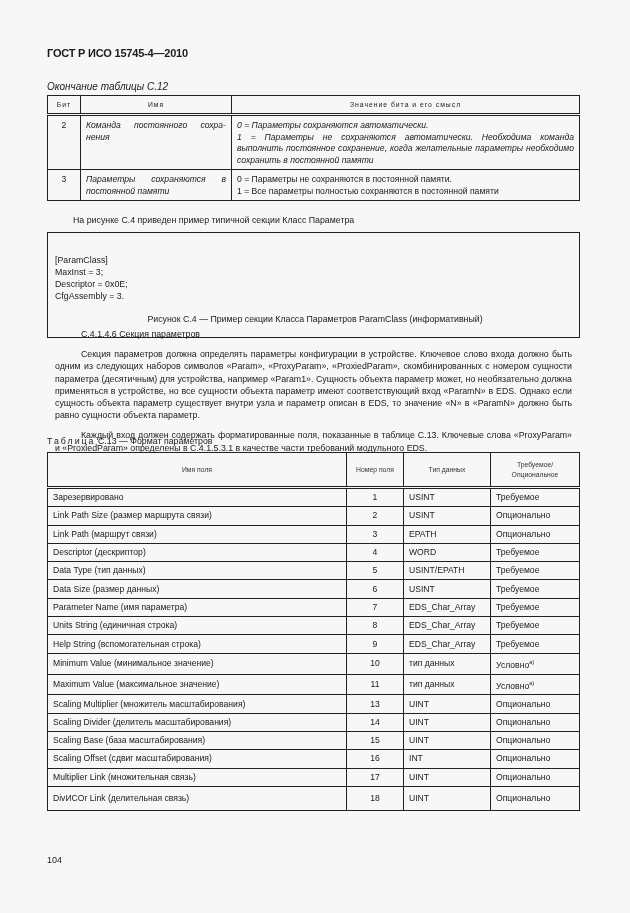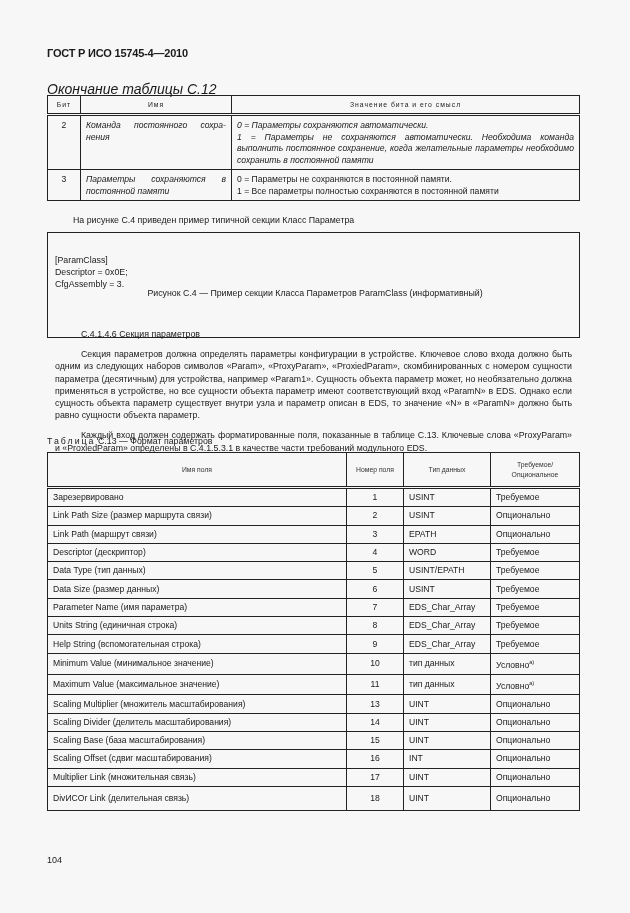--- a/index.html
+++ b/index.html
@@ -3,32 +3,32 @@
 <meta charset="utf-8">
 <style>
   html, body { margin: 0; padding: 0; }
   body {
     width: 630px; height: 913px; background: #f7f7f7;
     font-family: "Liberation Sans", sans-serif; color: #1a1a1a;
     position: relative; overflow: hidden;
   }
   .abs { position: absolute; }
   .doc-header { left: 47px; top: 47px; font-size: 11px; font-weight: bold; letter-spacing: -0.2px; }
-  .table-caption-it { left: 47px; top: 81px; font-size: 14px; font-style: italic; }
+  .table-caption-it { left: 47px; top: 81px; font-size: 10px; font-style: italic; }
   table { border-collapse: collapse; font-size: 8.6px; }
   td, th { border: 1px solid #222; padding: 0 5px; vertical-align: top; font-weight: normal; }
   .t12 { left: 47px; top: 95px; width: 533px; }
   .t12 th { font-size: 6.8px; letter-spacing: 1px; height: 17px; vertical-align: middle; text-align: center; border-bottom: 3px double #222; }
   .t12 td { line-height: 11.5px; padding-top: 4px; padding-bottom: 3px; }
   .t12 td.c { text-align: center; }
   .t12 td.just { text-align: justify; font-style: italic; }
   .para { font-size: 8.8px; line-height: 12.2px; }
   .p-fig-intro { left: 73px; top: 214px; }
   .code-box { left: 47px; top: 232px; width: 517px; height: 62px; border: 1px solid #222; padding: 21px 7px; font-size: 8.8px; line-height: 12px; }
-  .fig-caption { left: 0; width: 630px; top: 288px; text-align: center; font-size: 8.8px; }
+  .fig-caption { left: 0; width: 630px; top: 314px; text-align: center; font-size: 8.8px; }
   .section { left: 47px; top: 320px; width: 533px; text-align: justify; }
   .section p { margin: 8px; text-indent: 26px; }
   .t13-caption { left: 47px; top: 436px; font-size: 8.8px; }
   .t13-caption .spaced { letter-spacing: 2px; }
   .t13 { left: 47px; top: 452px; width: 533px; }
   .t13 th { font-size: 6.8px; line-height: 10px; height: 33px; vertical-align: middle; text-align: center; border-bottom: 3px double #222; color: #333; }
   .t13 td { height: 17.3px; line-height: 17px; vertical-align: middle; white-space: nowrap; font-size: 8.6px; }
   .t13 td.c { text-align: center; }
   .t13 tr.last td { height: 23px; border-bottom: 1.5px solid #222; }
   .page-num { left: 47px; top: 855px; font-size: 9px; }
@@ -71,20 +71,21 @@
         <div>1 = Все параметры полностью сохраняются в постоянной памяти</div>
       </td>
     </tr>
   </tbody>
 </table>
 
 <div class="abs para p-fig-intro">На рисунке С.4 приведен пример типичной секции Класс Параметра</div>
 
 <div class="abs code-box">
   <div>[ParamClass]</div>
+  <div>MaxInst = 3;</div>
   <div>Descriptor = 0x0E;</div>
   <div>CfgAssembly = 3.</div>
 </div>
 
 <div class="abs fig-caption">Рисунок С.4 — Пример секции Класса Параметров ParamClass (информативный)</div>
 
 <div class="abs para section">
   <p>С.4.1.4.6 Секция параметров</p>
   <p>Секция параметров должна определять параметры конфигурации в устройстве. Ключевое слово входа должно быть одним из следующих наборов символов «Param», «ProxyParam», «ProxiedParam», скомбинированных с номером сущности параметра (десятичным) для устройства, например «Param1». Сущность объекта параметр может, но необязательно должна применяться в устройстве, но все сущности объекта параметр имеют соответствующий вход «ParamN» в EDS. Однако если сущность объекта параметр существует внутри узла и параметр описан в EDS, то значение «N» в «ParamN» должно быть равно сущности объекта параметр.</p>
   <p>Каждый вход должен содержать форматированные поля, показанные в таблице С.13. Ключевые слова «ProxyParam» и «ProxiedParam» определены в С.4.1.5.3.1 в качестве части требований модульного EDS.</p>

